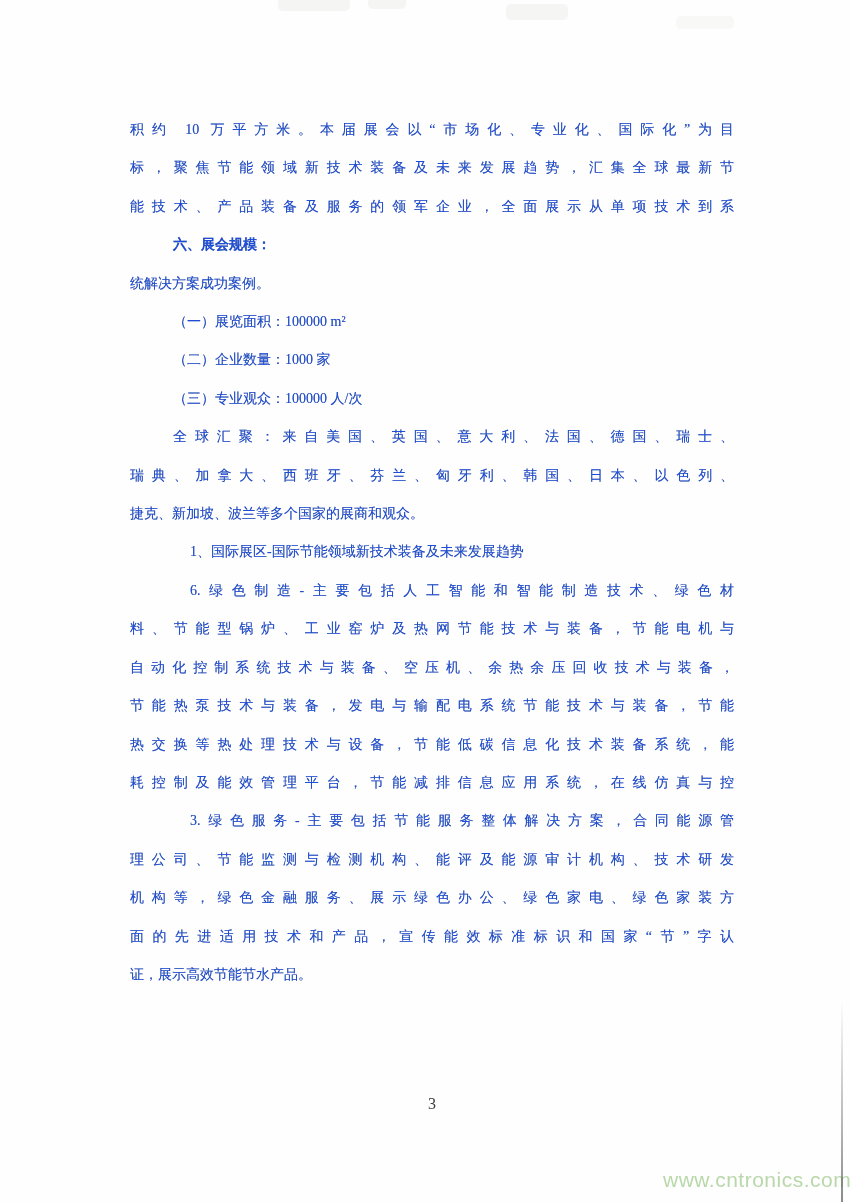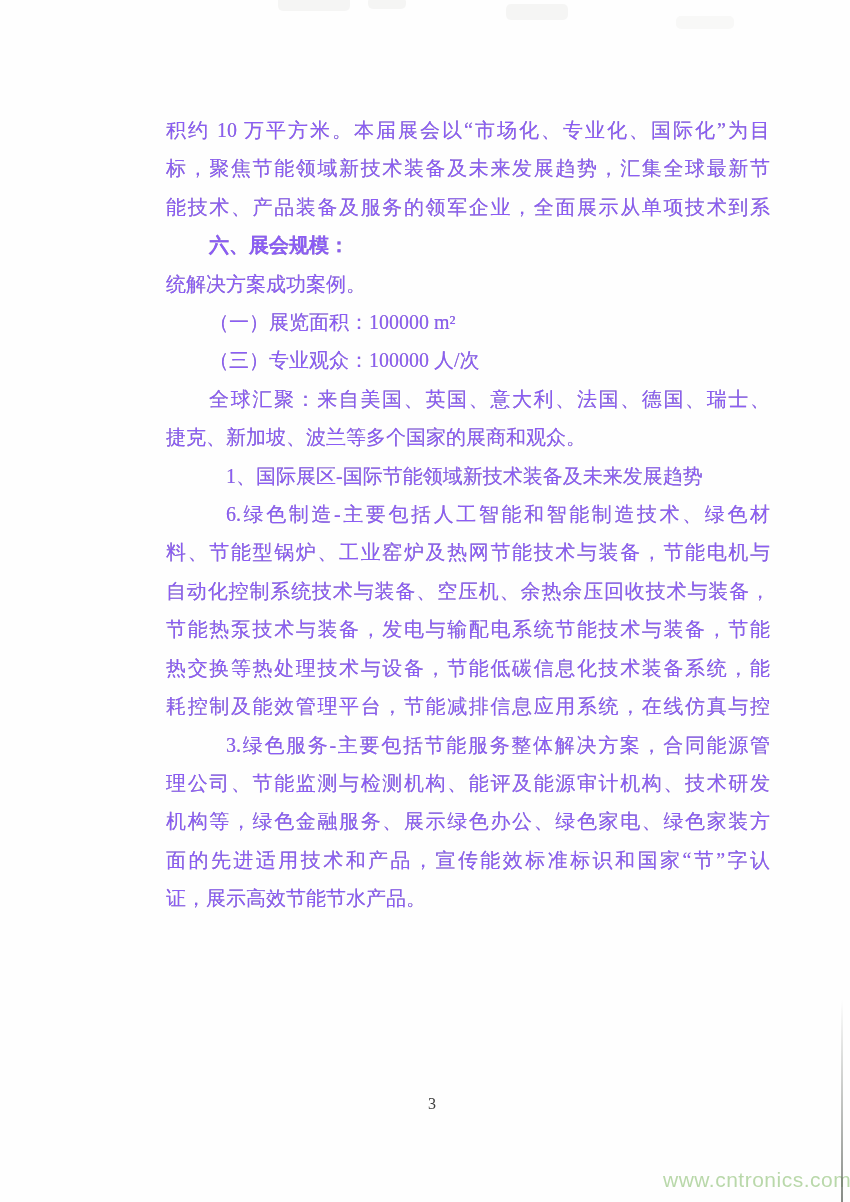--- a/index.html
+++ b/index.html
@@ -9,25 +9,24 @@
     height: 1202px;
     background: #fefefe;
     overflow: hidden;
     font-family: "Liberation Serif", "DejaVu Serif", serif;
   }
   .textblock {
     position: absolute;
     left: 130px;
     top: 111px;
     width: 604px;
-    color: #8b5cf6;
-    font-size: 20px;
+    color: #1d4ed8;
+    font-size: 14px;
     line-height: 38.4px;
     text-shadow: 0 0 0.5px rgba(45,44,42,0.45);
-    margin-left: 36px;
   }
   .line { text-align: justify; }
   .line.j { text-align-last: justify; }
   .line.i40 { text-indent: 43px; }
   .line.i60 { text-indent: 60px; }
   .line.b { font-weight: bold; }
   .pagenum {
     position: absolute;
     left: 130px;
     top: 1095px;
@@ -73,22 +72,24 @@
   <div class="smudge s3"></div>
   <div class="smudge s4"></div>
 
   <div class="textblock">
     <div class="line j">积约 10 万平方米。本届展会以“市场化、专业化、国际化”为目</div>
     <div class="line j">标，聚焦节能领域新技术装备及未来发展趋势，汇集全球最新节</div>
     <div class="line j">能技术、产品装备及服务的领军企业，全面展示从单项技术到系</div>
     <div class="line i40 b">六、展会规模：</div>
     <div class="line">统解决方案成功案例。</div>
     <div class="line i40">（一）展览面积：100000 m²</div>
+    <div class="line i40">（二）企业数量：1000 家</div>
     <div class="line i40">（三）专业观众：100000 人/次</div>
     <div class="line i40 j">全球汇聚：来自美国、英国、意大利、法国、德国、瑞士、</div>
+    <div class="line j">瑞典、加拿大、西班牙、芬兰、匈牙利、韩国、日本、以色列、</div>
     <div class="line">捷克、新加坡、波兰等多个国家的展商和观众。</div>
     <div class="line i60">1、国际展区-国际节能领域新技术装备及未来发展趋势</div>
     <div class="line i60 j">6.绿色制造-主要包括人工智能和智能制造技术、绿色材</div>
     <div class="line j">料、节能型锅炉、工业窑炉及热网节能技术与装备，节能电机与</div>
     <div class="line j">自动化控制系统技术与装备、空压机、余热余压回收技术与装备，</div>
     <div class="line j">节能热泵技术与装备，发电与输配电系统节能技术与装备，节能</div>
     <div class="line j">热交换等热处理技术与设备，节能低碳信息化技术装备系统，能</div>
     <div class="line j">耗控制及能效管理平台，节能减排信息应用系统，在线仿真与控</div>
     <div class="line i60 j">3.绿色服务-主要包括节能服务整体解决方案，合同能源管</div>
     <div class="line j">理公司、节能监测与检测机构、能评及能源审计机构、技术研发</div>

